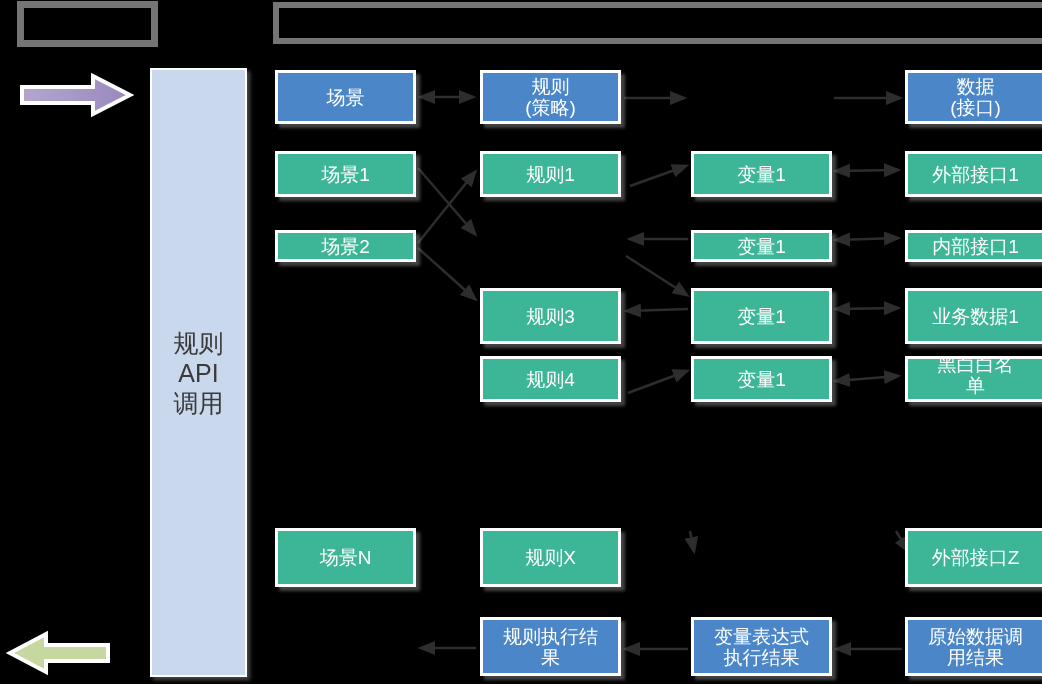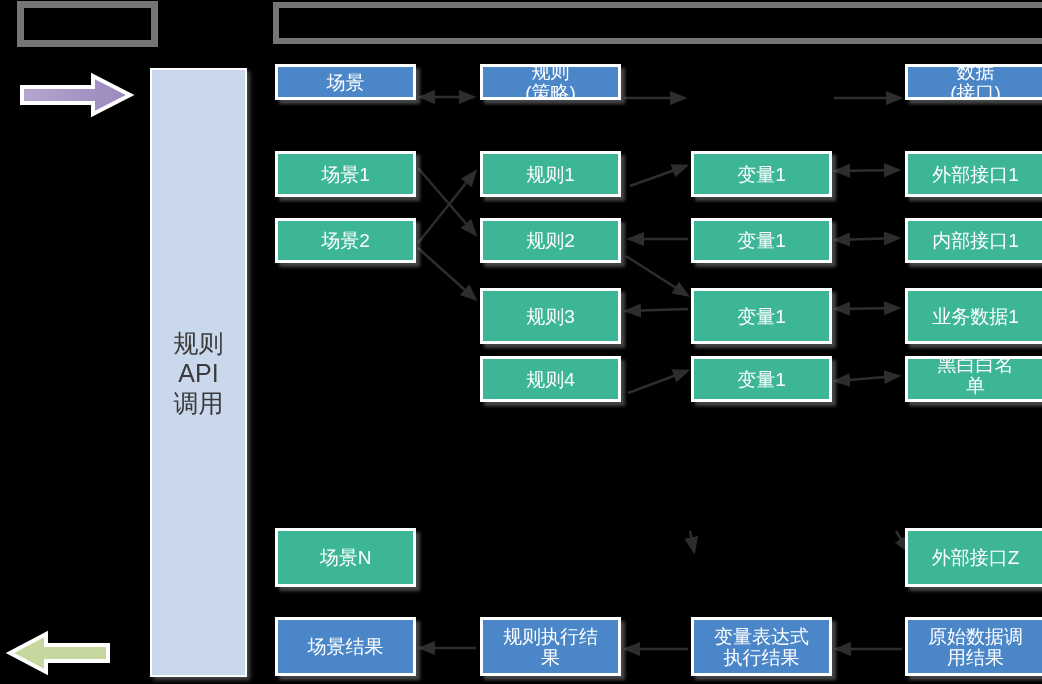--- a/index.html
+++ b/index.html
@@ -26,23 +26,23 @@
     position:absolute;width:141px;border:3px solid #fff;
     display:flex;align-items:center;justify-content:center;
     color:var(--box-text,#fff);font-size:19px;line-height:21px;
     text-align:center;white-space:pre-line;
     box-shadow:4px 4px 3px rgba(150,150,150,.45);
     overflow:hidden;
   }
   .blue{background:var(--blue-box);}
   .teal{background:var(--teal-box);}
   .c1{left:275px}.c2{left:480px}.c3{left:691px}.c4{left:905px}
-  .rh{top:64px;height:36px}
+  .rh{top:70px;height:54px}
   .r1{top:151px;height:46px}
-  .r2{top:218px;height:45px}
+  .r2{top:230px;height:32px}
   .r3{top:288px;height:56px}
   .r4{top:356px;height:46px}
   .rn{top:528px;height:59px}
   .rr{top:617px;height:59px}
   .clip-top span{display:block;margin-top:-9px;}
   svg.overlay{position:absolute;left:0;top:0;pointer-events:none;}
 </style>
 </head>
 <body>
 
@@ -98,28 +98,27 @@
   <div class="api-bar">
     <span>规则
 API
 调用</span>
   </div>
 
   <div class="box blue c1 rh">场景</div>
   <div class="box teal c1 r1">场景1</div>
   <div class="box teal c1 r2">场景2</div>
   <div class="box teal c1 rn">场景N</div>
-  <div class="box blue c1 rr">场景结果</div>
 
   <div class="box blue c2 rh">规则
 (策略)</div>
   <div class="box teal c2 r1">规则1</div>
-  <div class="box teal c2 r2">规则2</div>
   <div class="box teal c2 r3">规则3</div>
   <div class="box teal c2 r4">规则4</div>
+  <div class="box teal c2 rn">规则X</div>
   <div class="box blue c2 rr">规则执行结
 果</div>
 
   <div class="box teal c3 r1">变量1</div>
   <div class="box teal c3 r2">变量1</div>
   <div class="box teal c3 r3">变量1</div>
   <div class="box teal c3 r4">变量1</div>
   <div class="box blue c3 rr">变量表达式
 执行结果</div>
 

